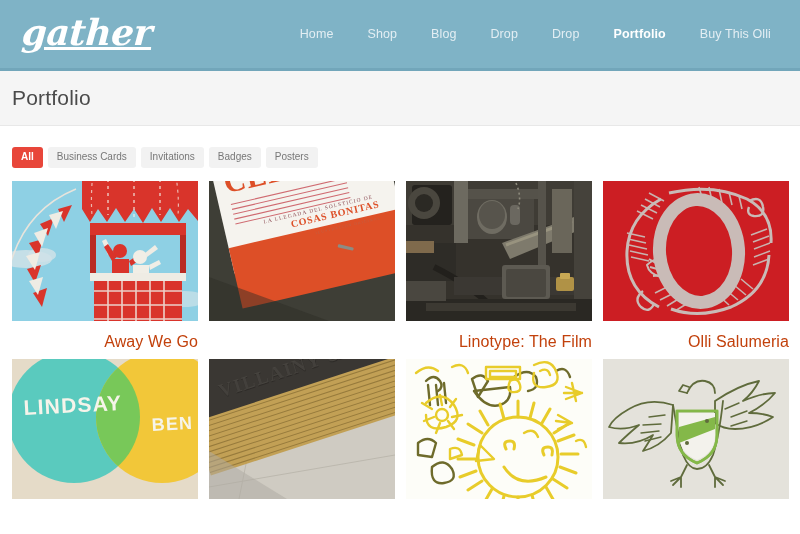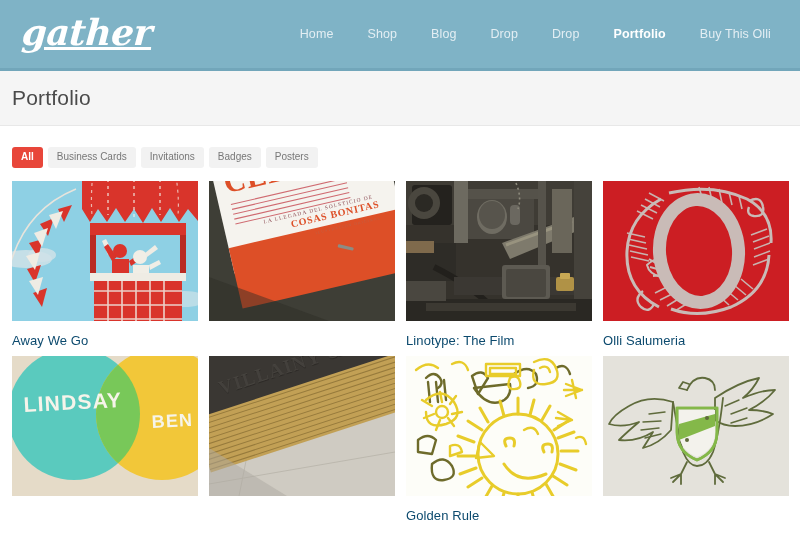--- a/index.html
+++ b/index.html
@@ -127,23 +127,23 @@
     overflow: hidden;
     position: relative;
     display: block;
     background: #ddd;
   }
 
   .thumb svg { display: block; width: 186px; height: 140px; }
 
   .item-caption {
     display: block;
-    text-align: left;
-    font-size: 13px;
-    color: #0c4a6e;
+    text-align: right;
+    font-size: 16px;
+    color: #c2410c;
     padding-top: 12px;
     letter-spacing: 0.1px;
   }
 </style>
 </head>
 <body>
 
 <div class="site-header">
   <a class="logo" href="#">gather</a>
 
@@ -427,21 +427,20 @@
               <path d="M124 59 l4 -15 M148 74 l14 -9 M155 95 l17 0 M147 120 l14 9 M126 136 l4 15 M98 137 l-4 15 M76 122 l-14 9 M69 100 l-17 0 M76 74 l-14 -9 M98 60 l-4 -15"></path>
             </g>
 
             <path d="M100 90 q -4 -8 4 -8 q 6 0 4 8"></path>
             <path d="M138 96 q -4 -8 4 -8 q 6 0 4 8"></path>
             <path d="M98 108 q 14 22 42 10"></path>
           </g>
         </g>
       </svg>
     </a>
-    <span class="item-caption">Golden Rule</span>
   </div>
 
   <div class="portfolio-item">
     <a class="thumb" href="#">
       <svg viewBox="0 0 186 140" xmlns="http://www.w3.org/2000/svg">
         <rect width="186" height="140" fill="#e9e7e0"></rect>
         <rect width="186" height="140" fill="#dedbd2" opacity=".35"></rect>
         <g fill="none" stroke="#5f6b3c" stroke-width="1.8" stroke-linejoin="round" stroke-linecap="round">
 
           <path d="M70 46 q -24 -8 -44 4 q -16 9 -20 18 q 14 4 30 -2 q -12 10 -20 18 q 18 2 34 -8 q -6 10 -10 16 q 16 -4 28 -18 z"></path>

